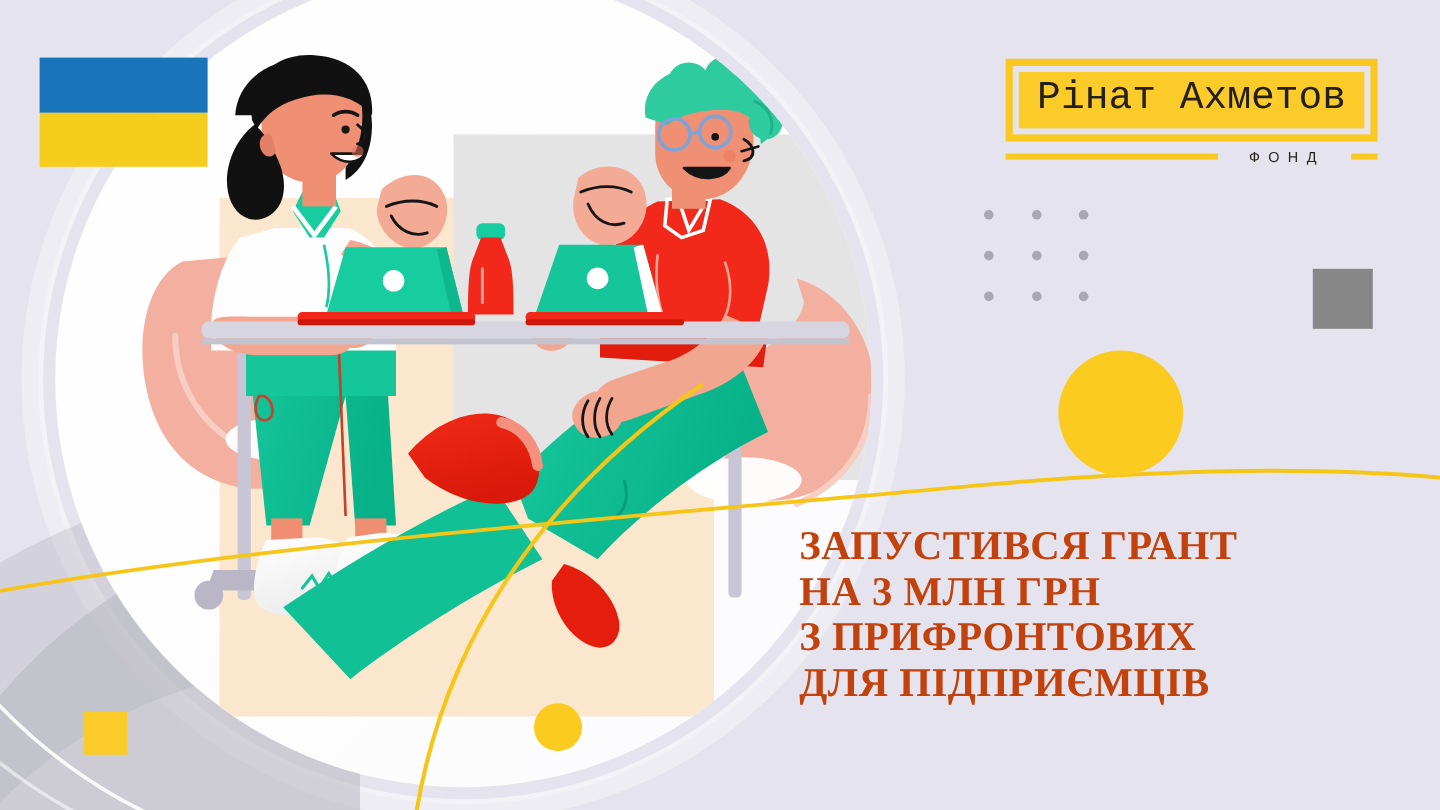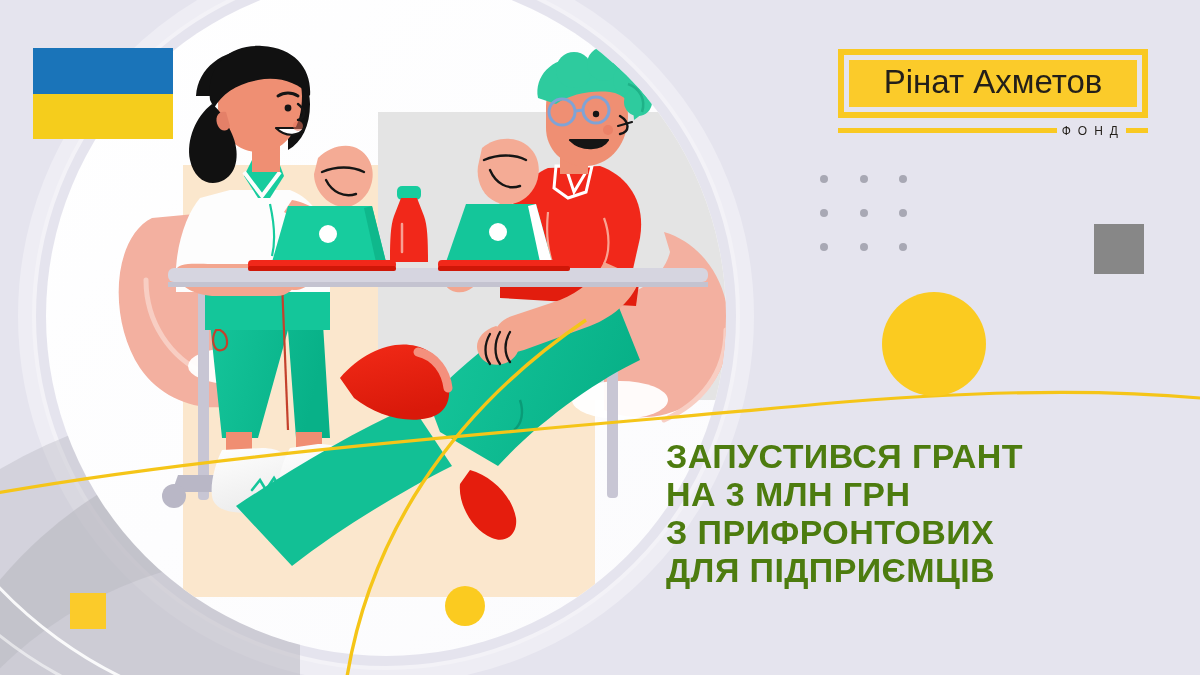--- a/index.html
+++ b/index.html
@@ -51,34 +51,34 @@
     border: 6px solid #f9c922;
     padding: 5px;
     background: transparent;
   }
   .logo-inner {
     background: #fbcb2a;
     text-align: center;
     padding: 5px 14px 7px 14px;
   }
   .logo-name {
-    font-family: Liberation Sans, sans-serif;
+    font-family: Liberation Mono, monospace;
     font-size: 33px;
     font-weight: 400;
     color: #231f1a;
     letter-spacing: 0px;
     line-height: 1.05;
     white-space: nowrap;
   }
   .logo-sub {
     display: flex;
     align-items: center;
     justify-content: space-between;
     margin-top: 6px;
-    gap: 1px;
+    gap: 22px;
   }
   .logo-sub .rule {
     height: 5px;
     background: #f9c922;
     flex: 1 1 auto;
   }
   .logo-sub .word {
     font-family: "Liberation Sans", sans-serif;
     font-size: 12px;
     font-weight: 400;
@@ -90,26 +90,26 @@
 
   
   .headline {
     position: absolute;
     left: 666px;
     top: 437px;
     z-index: 9;
     width: 520px;
   }
   .headline .line {
-    font-family: Liberation Sans, sans-serif;
+    font-family: Liberation Serif, serif;
     font-weight: bold;
     font-size: 34px;
     line-height: 38px;
     letter-spacing: 0.4px;
-    color: #4d7c0f;
+    color: #c2410c;
     white-space: nowrap;
   }
 </style>
 </head>
 <body>
 
 <div id="stage">
 
   <svg id="bgsvg" viewBox="0 0 1200 675">
     <defs>

